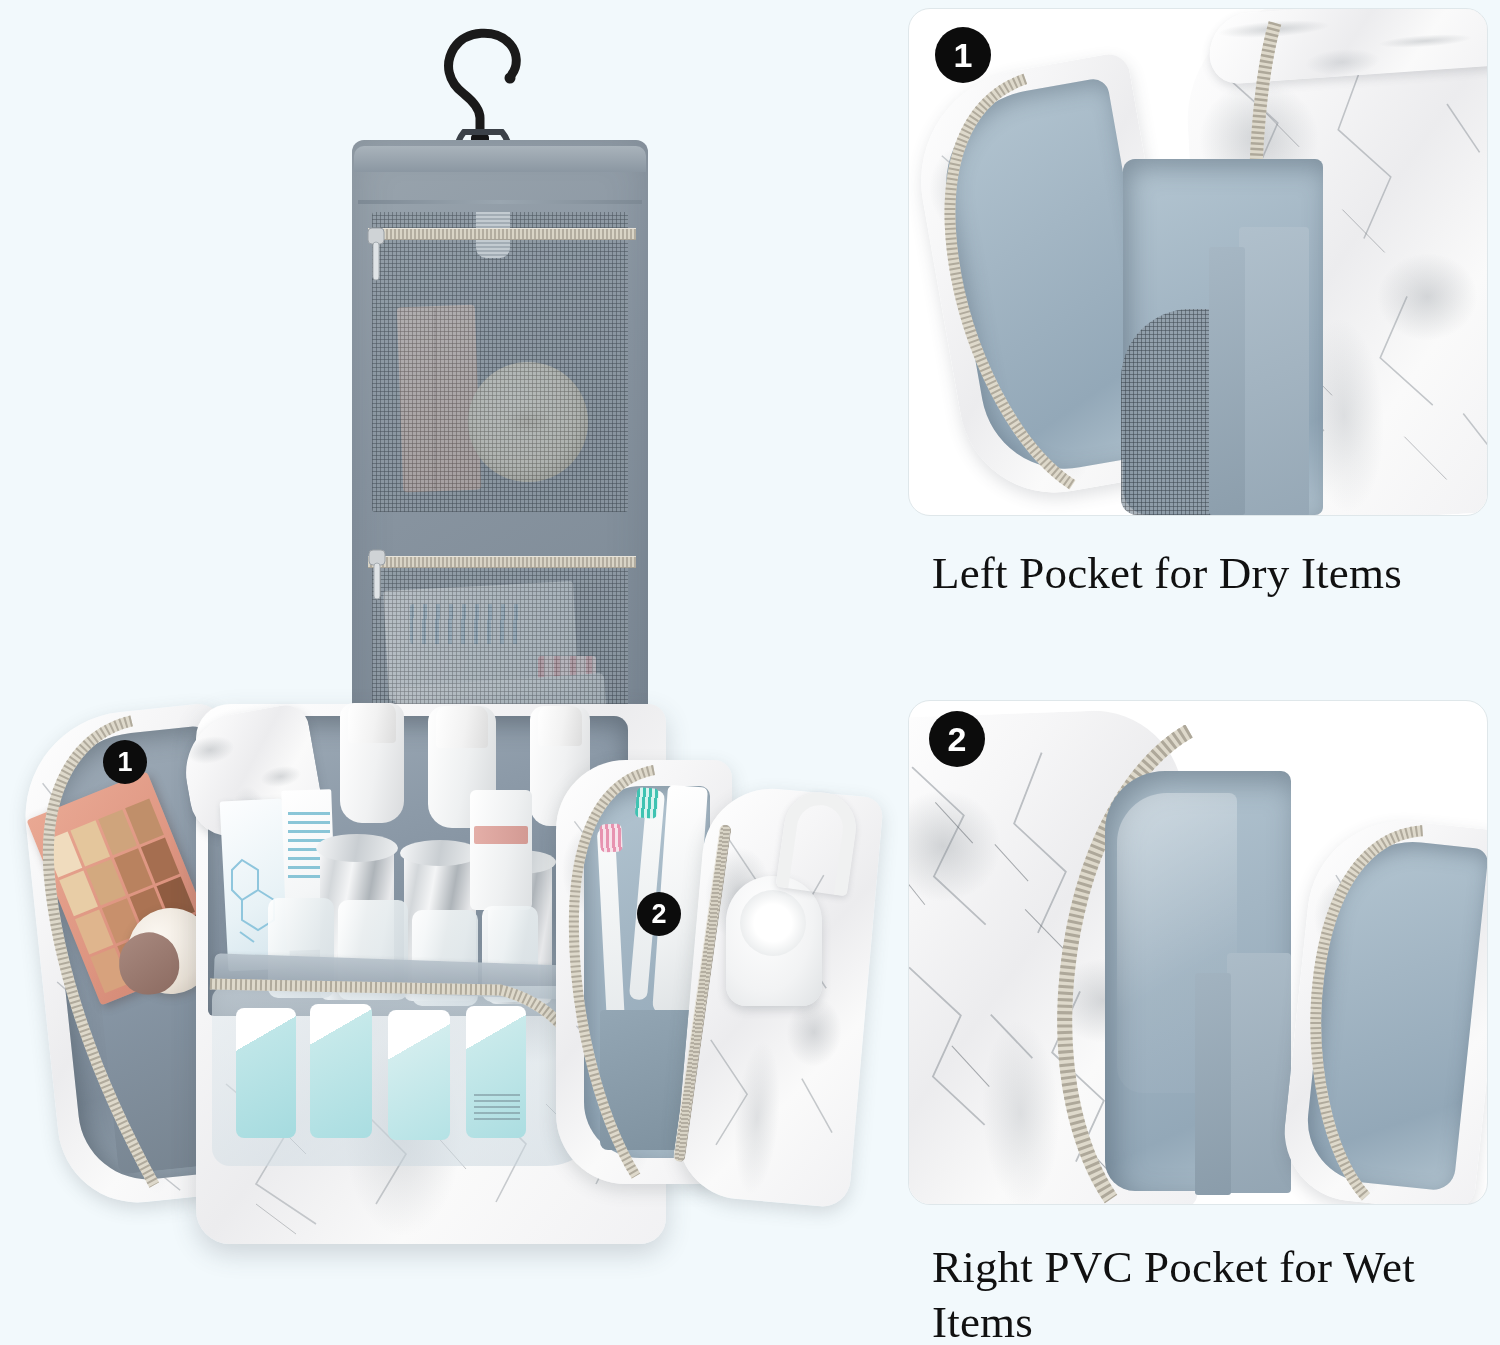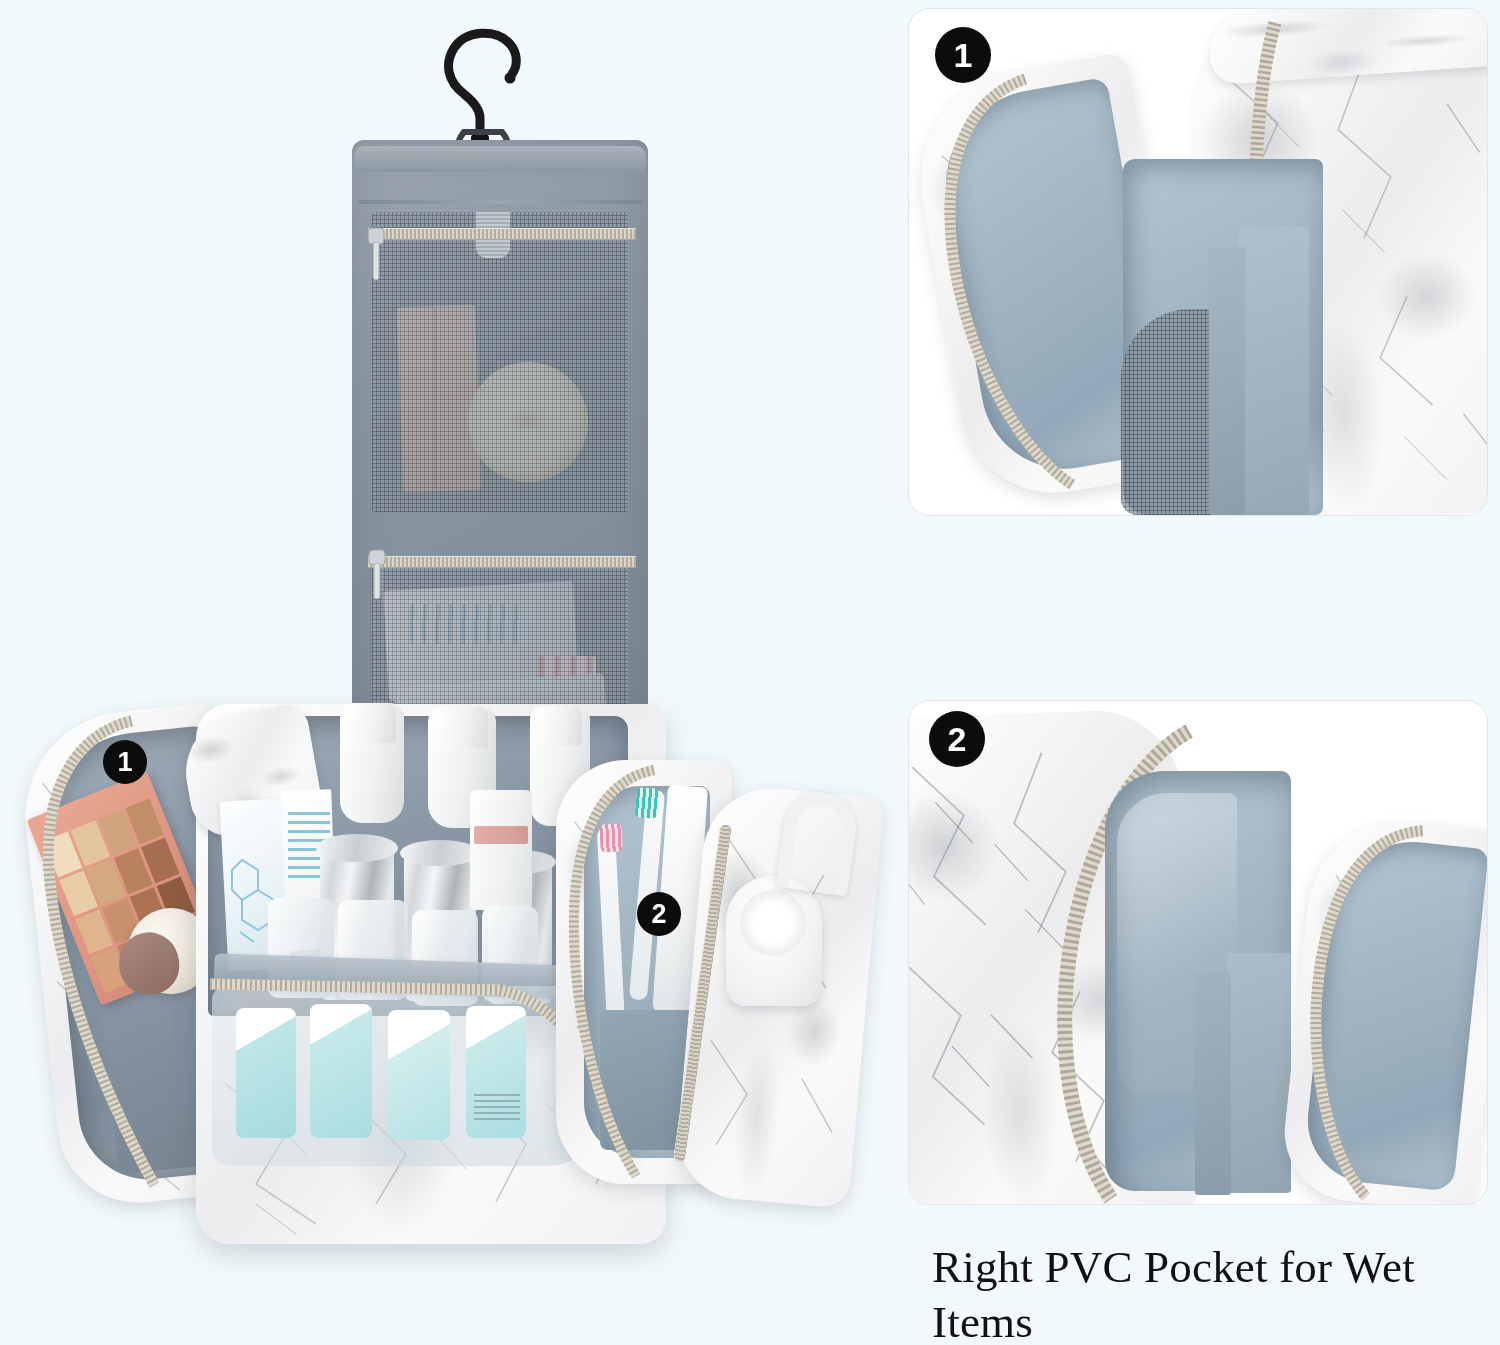--- a/index.html
+++ b/index.html
@@ -463,20 +463,21 @@
       <div class="sh" style="left:330px;top:218px;width:70px;height:290px;
                   background:linear-gradient(160deg,#b0c0cc,#96a8b6);border-radius:4px;"></div>
       <div class="sh" style="left:300px;top:238px;width:36px;height:268px;
                   background:linear-gradient(160deg,#a6b7c4,#8c9eac);border-radius:3px;"></div>
     </div>
     <div class="badge" style="left:26px;top:18px;width:56px;height:56px;font-size:34px;">
       <span>1</span>
     </div>
   </div>
 
+  <div class="caption" style="left:932px;top:546px;width:560px;">Left Pocket for Dry Items</div>
 
   <div class="detail-panel" style="left:908px;top:700px;width:580px;height:505px;">
     <div class="panel-photo">
 
       <div class="sh marble" style="left:-30px;top:12px;width:310px;height:500px;border-radius:18px 90px 14px 14px;
                   transform:rotate(-2deg);"></div>
       <svg class="marble-veins sh" style="left:-30px;top:12px;width:310px;height:500px;transform:rotate(-2deg);" viewBox="0 0 310 500" preserveAspectRatio="none">
         <g stroke="#858c93" fill="none" stroke-width="1.8" opacity=".6">
           <path d="M40 50 L90 100 L58 160 L108 210"></path>
           <path d="M170 40 L140 110 L190 160 L160 220"></path>

